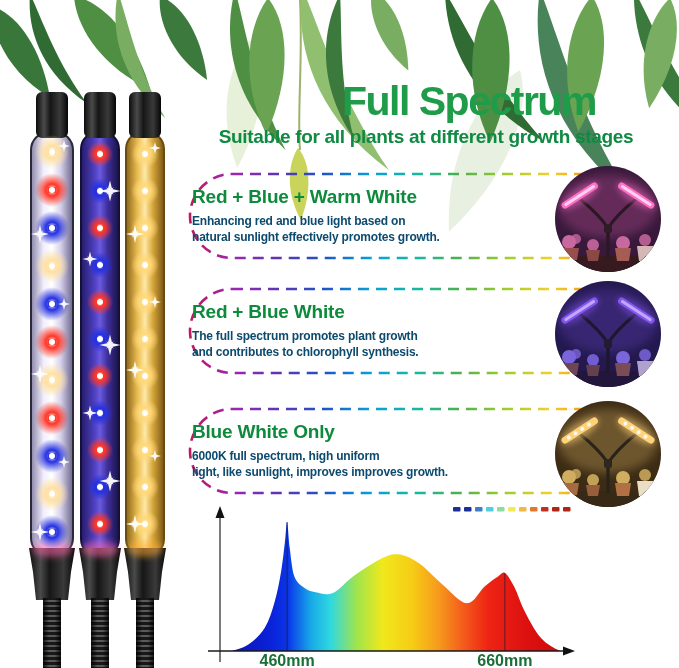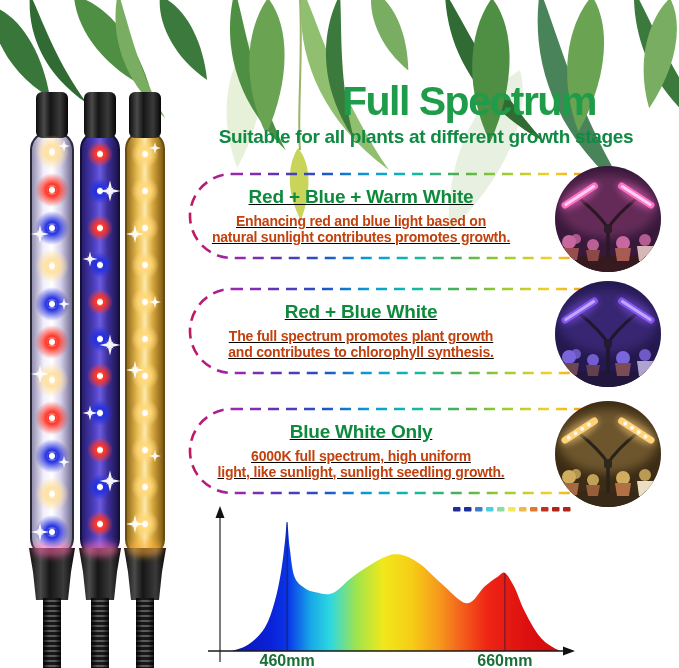--- a/index.html
+++ b/index.html
@@ -5,23 +5,23 @@
   html,body{margin:0;padding:0;background:#888;}
   #stage{position:relative;width:679px;height:668px;background:#fff;overflow:hidden;
          font-family:"Liberation Sans",sans-serif;}
   .abs{position:absolute;}
   #leaves{left:0;top:0;pointer-events:none;z-index:1;}
   #tubes{left:0;top:0;z-index:2;}
   #title{left:342px;top:78px;font-size:41px;font-weight:700;color:#1f9c49;letter-spacing:-1.5px;z-index:5;}
   #subtitle{left:190px;top:126px;width:472px;text-align:center;font-size:19px;font-weight:700;color:#0f8a42;z-index:5;letter-spacing:-0.3px;}
   .feature{position:absolute;left:188px;width:474px;height:108px;z-index:4;}
   .pill{position:absolute;left:0;top:6px;}
-  .ftext{position:absolute;left:4px;top:20px;width:338px;text-align:center;text-decoration:underline;}
+  .ftext{position:absolute;left:4px;top:20px;width:338px;text-align:left;}
   .ftext h3{margin:0 0 6px 0;font-size:19px;font-weight:700;color:#0d8a3c;letter-spacing:-0.2px;}
-  .ftext p{margin:0;font-size:14px;line-height:15.5px;font-weight:700;color:#c2410c;letter-spacing:-0.2px;}
+  .ftext p{margin:0;font-size:12px;line-height:15.5px;font-weight:700;color:#0c4a6e;letter-spacing:-0.2px;}
   .photo{position:absolute;left:367px;top:0;width:106px;height:106px;}
   #chart{position:absolute;left:200px;top:505px;width:479px;height:163px;z-index:4;text-align:center;}
   .tick{font-family:"Liberation Sans",sans-serif;font-size:16px;font-weight:700;fill:#1a6e38;}
 </style>
 </head>
 <body>
 
 <div id="stage">
 
   <svg width="0" height="0" style="position:absolute">
@@ -340,21 +340,21 @@
             <stop offset="0.700" stop-color="#9ccc2e"></stop>
             <stop offset="0.800" stop-color="#f2d028"></stop>
             <stop offset="0.900" stop-color="#f09018"></stop>
             <stop offset="1.000" stop-color="#e53935"></stop>
           </linearGradient>
         </defs>
       <rect x="2" y="2" width="448" height="84" rx="42" fill="none" stroke="url(#pg0)" stroke-width="2.6" stroke-dasharray="11 7"></rect>
     </svg>
     <div class="ftext">
       <h3>Red + Blue + Warm White</h3>
-      <p><span>Enhancing red and blue light based on</span><br><span>natural sunlight contributes promotes growth.</span></p>
+      <p><span>Enhancing red and blue light based on</span><br><span>natural sunlight effectively promotes growth.</span></p>
     </div>
     <svg class="photo" viewBox="0 0 106 106" style="--glow: #ff6fc8; --pbg: #1b0d26; --plant: #c0689a;">
       <defs>
           <clipPath id="c0">
             <circle cx="53" cy="53" r="53"></circle>
           </clipPath>
         </defs>
       <g clip-path="url(#c0)">
         <rect width="106" height="106" fill="var(--pbg)"></rect>
         <ellipse cx="53" cy="40" rx="50" ry="32" fill="var(--glow)" opacity="0.22" filter="url(#blur5)"></ellipse>
@@ -465,21 +465,21 @@
             <stop offset="0.700" stop-color="#9ccc2e"></stop>
             <stop offset="0.800" stop-color="#f2d028"></stop>
             <stop offset="0.900" stop-color="#f09018"></stop>
             <stop offset="1.000" stop-color="#e53935"></stop>
           </linearGradient>
         </defs>
       <rect x="2" y="2" width="448" height="84" rx="42" fill="none" stroke="url(#pg2)" stroke-width="2.6" stroke-dasharray="11 7"></rect>
     </svg>
     <div class="ftext">
       <h3>Blue White Only</h3>
-      <p><span>6000K full spectrum, high uniform</span><br><span>light, like sunlight, sunlight seedling growth.</span></p>
+      <p><span>6000K full spectrum, high uniform</span><br><span>light, like sunlight, improves improves growth.</span></p>
     </div>
     <svg class="photo" viewBox="0 0 106 106" style="--glow: #ffd27a; --pbg: #221507; --plant: #caa85c;">
       <defs>
           <clipPath id="c2">
             <circle cx="53" cy="53" r="53"></circle>
           </clipPath>
         </defs>
       <g clip-path="url(#c2)">
         <rect width="106" height="106" fill="var(--pbg)"></rect>
         <ellipse cx="53" cy="40" rx="50" ry="32" fill="var(--glow)" opacity="0.25" filter="url(#blur5)"></ellipse>

